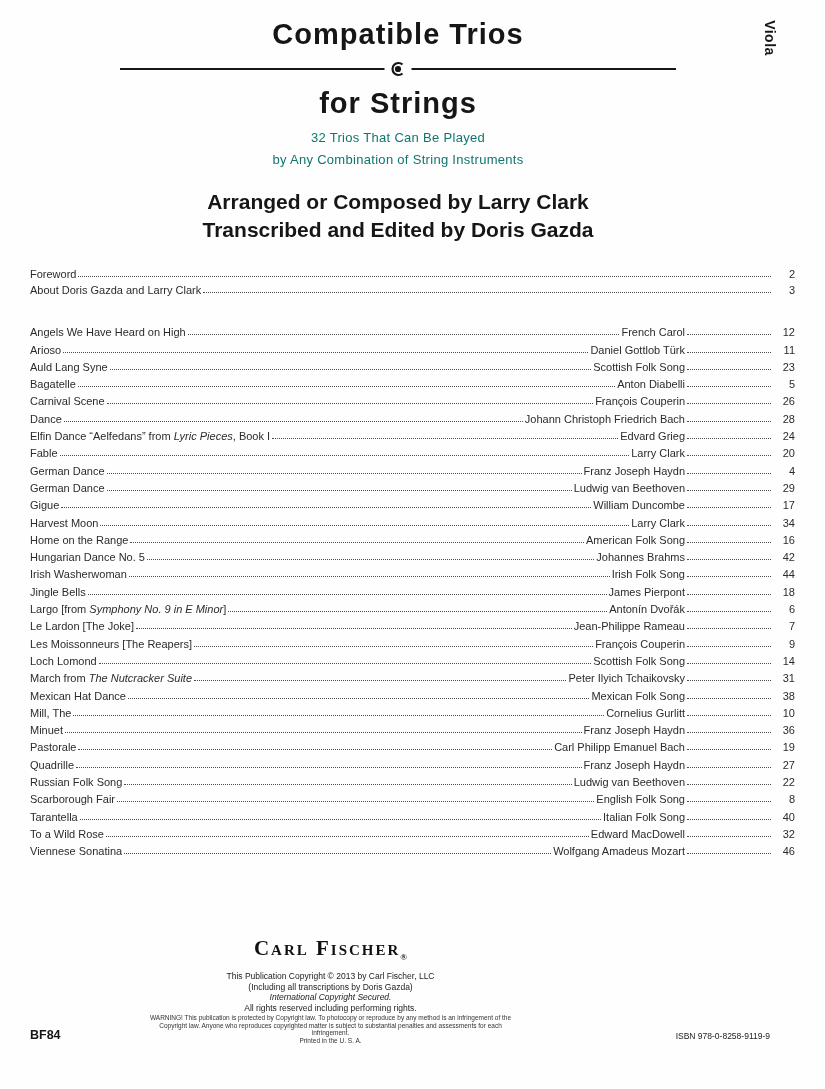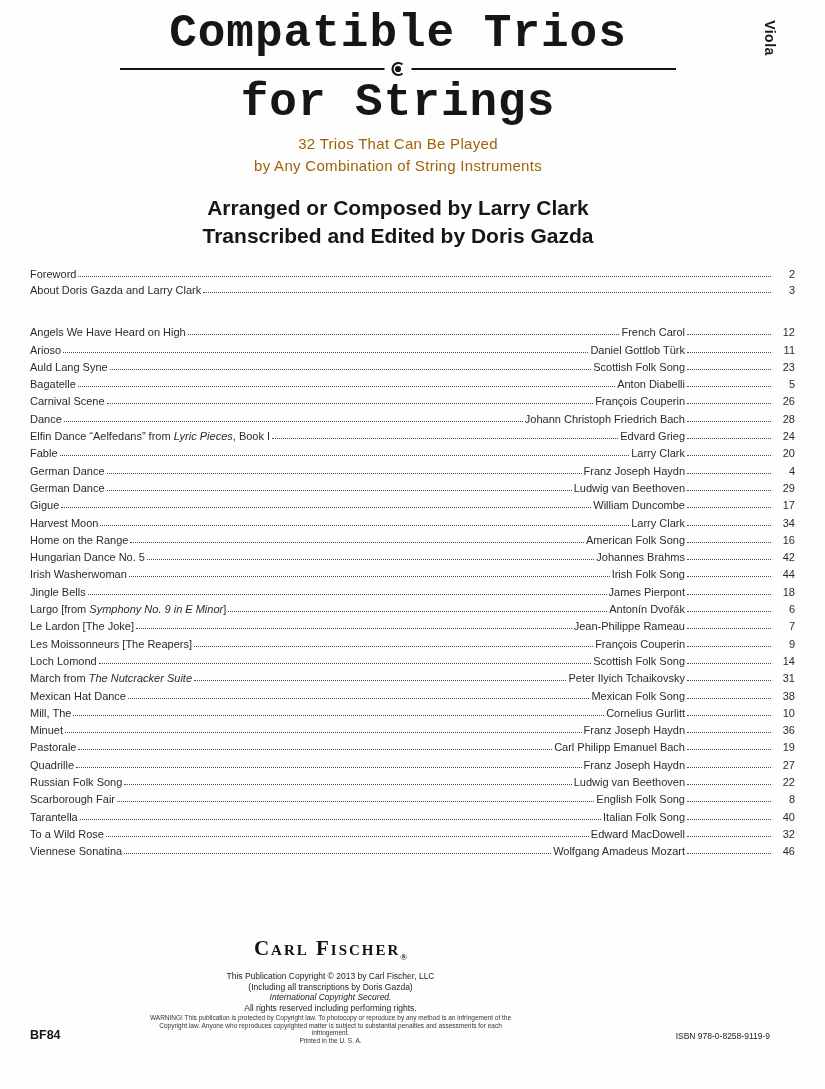--- a/index.html
+++ b/index.html
@@ -5,32 +5,32 @@
   html,body { margin:0; padding:0; background:#e8e8e8; }
   #page {
     position:relative; width:825px; height:1089px; margin:0 auto;
     background:#fefefe; overflow:hidden; color:#1b1b1b;
     font-family:"Liberation Sans", sans-serif;
   }
 
   
   .header { position:absolute; left:28px; top:10px; width:740px; text-align:center; }
   .title-main {
-    font-family:Liberation Mono, monospace; font-weight:bold;
-    font-size:46px; line-height:48px; letter-spacing:1px; color:#161616;
+    font-family:Liberation Sans, sans-serif; font-weight:bold;
+    font-size:29px; line-height:48px; letter-spacing:1px; color:#161616;
   }
   .title-rule-wrap { position:relative; width:556px; margin:1px auto 0; height:20px; }
   .title-rule { position:absolute; left:0; right:0; top:9px; border-top:2.5px solid #161616; }
   .title-logo {
     position:absolute; left:50%; top:50%; transform:translate(-50%,-50%);
     background:#fefefe; padding:0 5px; line-height:0;
   }
   .title-sub {
-    margin-top:6px; font-size:15px; line-height:22px; font-weight:normal;
-    letter-spacing:0.3px; color:#a16207;
+    font-size:13px; line-height:22px; font-weight:normal;
+    letter-spacing:0.3px; color:#0f766e;
   }
   .credits { margin-top:17px; font-size:21px; line-height:28px; font-weight:bold; color:#161616; }
 
   
   .instrument-wrap { position:absolute; left:770px; top:38px; width:0; height:0; }
   .instrument-wrap span {
     position:absolute; transform:translate(-50%,-50%) rotate(90deg);
     font-weight:bold; font-size:14px; letter-spacing:0.5px; white-space:nowrap; color:#161616;
   }
 

